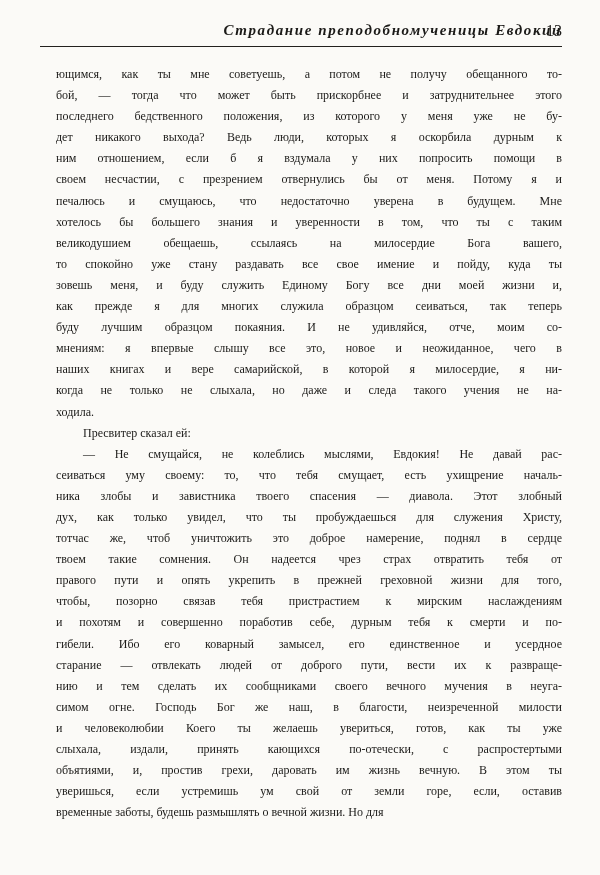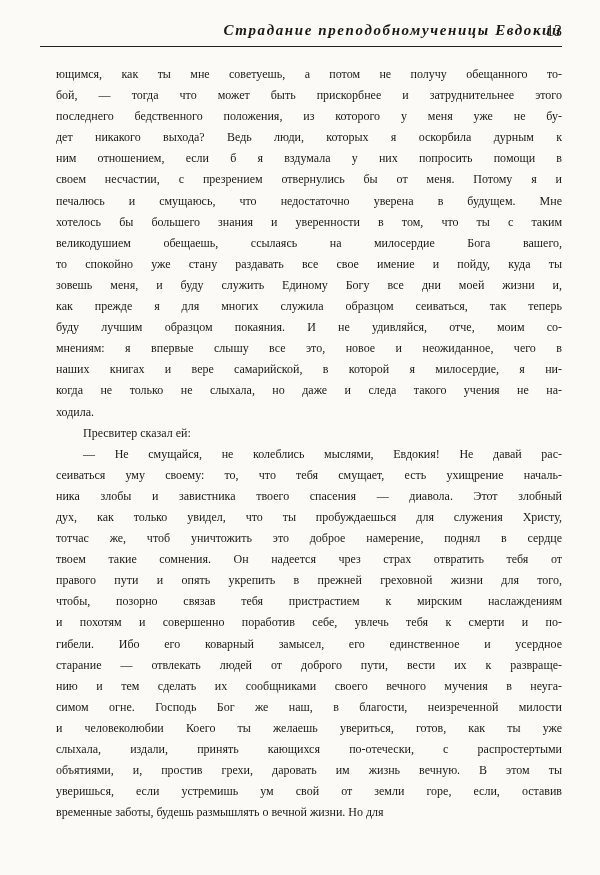--- a/index.html
+++ b/index.html
@@ -105,21 +105,21 @@
       </div>
       <div class="paragraph">
         <div class="line indent">— Не смущайся, не колеблись мыслями, Евдокия! Не давай рас-</div>
         <div class="line">сеиваться уму своему: то, что тебя смущает, есть ухищрение началь-</div>
         <div class="line">ника злобы и завистника твоего спасения — диавола. Этот злобный</div>
         <div class="line">дух, как только увидел, что ты пробуждаешься для служения Христу,</div>
         <div class="line">тотчас же, чтоб уничтожить это доброе намерение, поднял в сердце</div>
         <div class="line">твоем такие сомнения. Он надеется чрез страх отвратить тебя от</div>
         <div class="line">правого пути и опять укрепить в прежней греховной жизни для того,</div>
         <div class="line">чтобы, позорно связав тебя пристрастием к мирским наслаждениям</div>
-        <div class="line">и похотям и совершенно поработив себе, увлечь тебя к смерти и по-</div>
+        <div class="line">и похотям и совершенно поработив себе, дурным тебя к смерти и по-</div>
         <div class="line">гибели. Ибо его коварный замысел, его единственное и усердное</div>
         <div class="line">старание — отвлекать людей от доброго пути, вести их к развраще-</div>
         <div class="line">нию и тем сделать их сообщниками своего вечного мучения в неуга-</div>
         <div class="line">симом огне. Господь Бог же наш, в благости, неизреченной милости</div>
         <div class="line">и человеколюбии Коего ты желаешь увериться, готов, как ты уже</div>
         <div class="line">слыхала, издали, принять кающихся по-отечески, с распростертыми</div>
         <div class="line">объятиями, и, простив грехи, даровать им жизнь вечную. В этом ты</div>
         <div class="line">уверишься, если устремишь ум свой от земли горе, если, оставив</div>
         <div class="line last">временные заботы, будешь размышлять о вечной жизни. Но для</div>
       </div>

